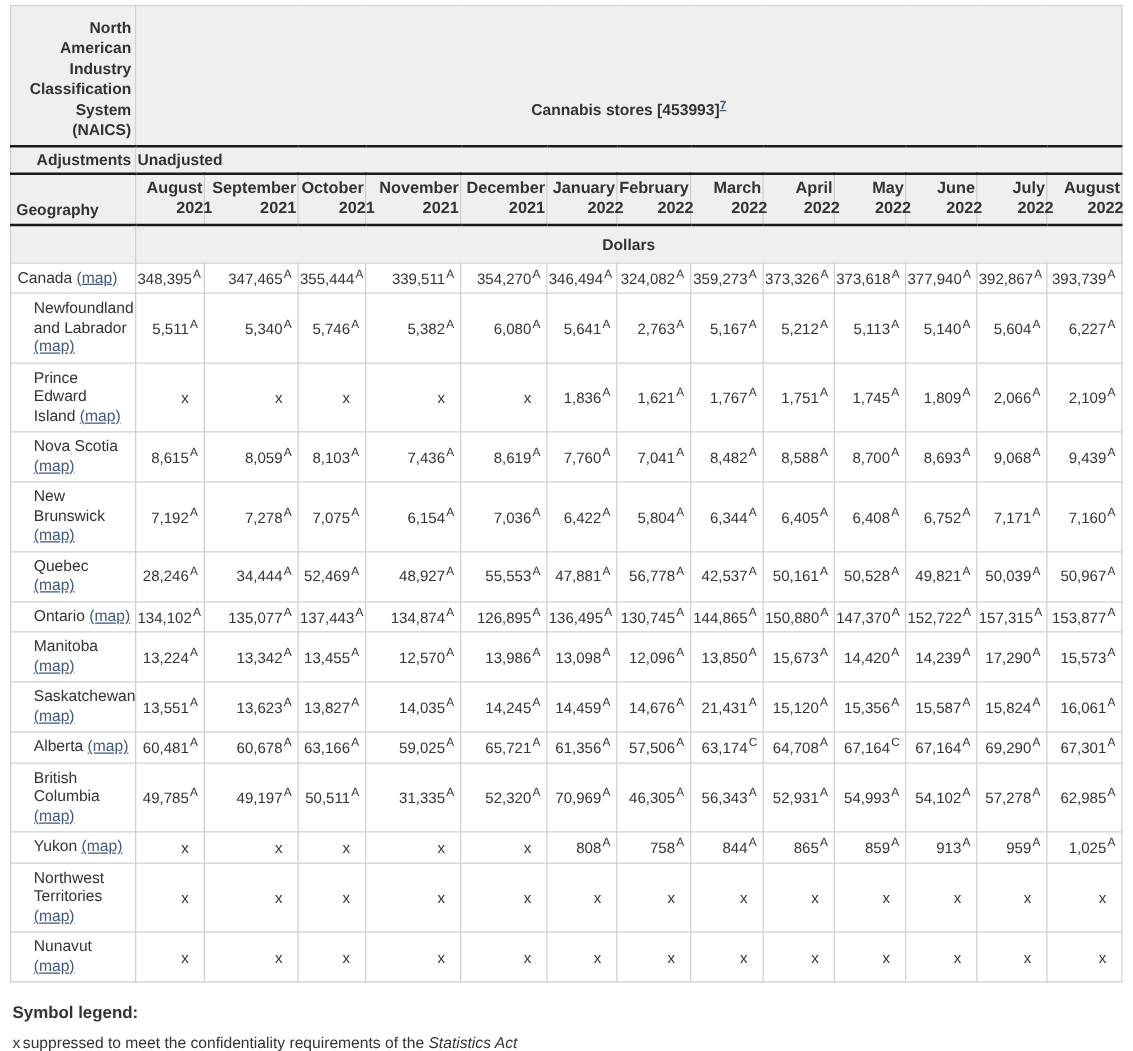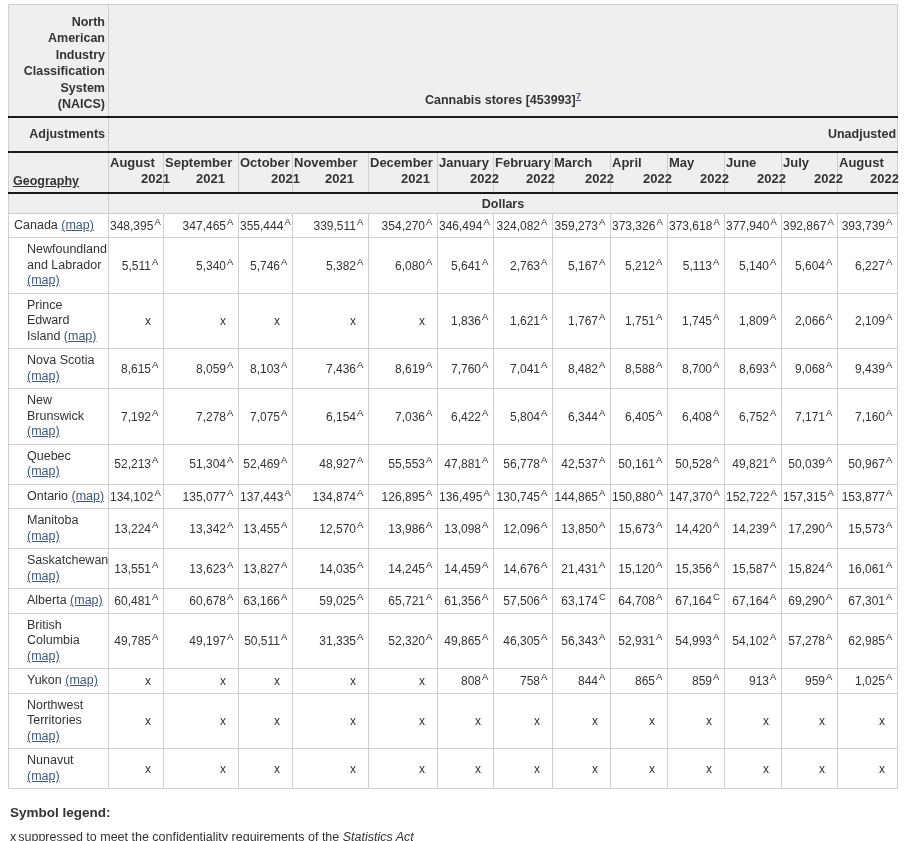--- a/index.html
+++ b/index.html
@@ -19,31 +19,31 @@
   .page{padding:4px 0 0 8px;}
   table{
     border-collapse:collapse;table-layout:fixed;width:889px;
     border:1px solid var(--border-light);
     border-bottom:1px solid #999999;
   }
   th,td{border:1px solid var(--border-light);}
   thead th{background:var(--header-bg);font-weight:bold;}
   .naics-row th{height:112px;border-bottom:2px solid var(--rule-dark);margin-top:28px;}
   .stub-naics{text-align:right;vertical-align:bottom;padding:3px 3px 3px 10px;line-height:1.32;}
-  .industry{text-align:center;vertical-align:bottom;padding-bottom:8px;}
+  .industry{text-align:center;vertical-align:bottom;padding-bottom:20px;}
   .industry sup a{font-size:9.5px;}
-  .adj-row th{height:35px;border-bottom:2px solid var(--rule-dark);}
+  .adj-row th{height:22px;border-bottom:2px solid var(--rule-dark);}
   .stub-adj{text-align:right;padding-right:3px;}
-  .unadj{text-align:right;}
+  .unadj{text-align:left;}
   .months-row th{height:38px;border-bottom:2px solid var(--rule-dark);}
-  .stub-geo{text-align:left;vertical-align:bottom;padding:3px 2px 4px 4px;font-weight:bold;text-decoration:underline;}
-  .month-th{text-align:left;vertical-align:bottom;padding:2px 1px 4px 1px;line-height:1.3;font-size:13px;}
+  .stub-geo{text-align:left;vertical-align:bottom;padding:3px 2px 4px 4px;font-weight:bold;}
+  .month-th{text-align:right;vertical-align:bottom;padding:2px 1px 4px 1px;line-height:1.3;font-size:13px;}
   .month-th .yr{display:block;margin-left:31px;}
   .month-th .mo{display:block;}
-  .unit-row th{height:20px;text-align:center;border-bottom:1px solid var(--border-light);}
+  .unit-row th{height:30px;text-align:center;border-bottom:1px solid var(--border-light);}
   tbody th,tbody td{background:#ffffff;}
   .rowhead{font-weight:normal;text-align:left;vertical-align:middle;padding:4px 2px 4px 5px;line-height:1.24;}
   .rowhead.indent{padding-left:18px;}
   td.num{text-align:right;vertical-align:middle;padding:4px 2px 4px 1px;font-size:12px;white-space:nowrap;}
   .q{display:inline-block;width:10px;font-size:9.5px;text-align:left;position:relative;top:-5px;padding-left:1px;}
   a.map-link,a.fn{color:var(--link);text-decoration:underline;cursor:pointer;}
   .legend{margin:16px 0 0 2px;}
   .legend-title{font-weight:bold;font-size:13.5px;margin-bottom:9px;}
   .legend-line{line-height:17px;font-size:12.5px;}
   .legend-line .sym{padding-right:2px;}
@@ -216,22 +216,22 @@
           <td class="num"><span>5,804</span><span class="q">A</span></td>
           <td class="num"><span>6,344</span><span class="q">A</span></td>
           <td class="num"><span>6,405</span><span class="q">A</span></td>
           <td class="num"><span>6,408</span><span class="q">A</span></td>
           <td class="num"><span>6,752</span><span class="q">A</span></td>
           <td class="num"><span>7,171</span><span class="q">A</span></td>
           <td class="num"><span>7,160</span><span class="q">A</span></td>
         </tr>
         <tr>
           <th class="rowhead indent">Quebec <a class="map-link">(map)</a></th>
-          <td class="num"><span>52,213</span><span class="q">A</span></td>
-          <td class="num"><span>51,304</span><span class="q">A</span></td>
+          <td class="num"><span>28,246</span><span class="q">A</span></td>
+          <td class="num"><span>34,444</span><span class="q">A</span></td>
           <td class="num"><span>52,469</span><span class="q">A</span></td>
           <td class="num"><span>48,927</span><span class="q">A</span></td>
           <td class="num"><span>55,553</span><span class="q">A</span></td>
           <td class="num"><span>47,881</span><span class="q">A</span></td>
           <td class="num"><span>56,778</span><span class="q">A</span></td>
           <td class="num"><span>42,537</span><span class="q">A</span></td>
           <td class="num"><span>50,161</span><span class="q">A</span></td>
           <td class="num"><span>50,528</span><span class="q">A</span></td>
           <td class="num"><span>49,821</span><span class="q">A</span></td>
           <td class="num"><span>50,039</span><span class="q">A</span></td>
@@ -301,21 +301,21 @@
           <td class="num"><span>69,290</span><span class="q">A</span></td>
           <td class="num"><span>67,301</span><span class="q">A</span></td>
         </tr>
         <tr>
           <th class="rowhead indent">British Columbia <a class="map-link">(map)</a></th>
           <td class="num"><span>49,785</span><span class="q">A</span></td>
           <td class="num"><span>49,197</span><span class="q">A</span></td>
           <td class="num"><span>50,511</span><span class="q">A</span></td>
           <td class="num"><span>31,335</span><span class="q">A</span></td>
           <td class="num"><span>52,320</span><span class="q">A</span></td>
-          <td class="num"><span>49,865</span><span class="q">A</span></td>
+          <td class="num"><span>70,969</span><span class="q">A</span></td>
           <td class="num"><span>46,305</span><span class="q">A</span></td>
           <td class="num"><span>56,343</span><span class="q">A</span></td>
           <td class="num"><span>52,931</span><span class="q">A</span></td>
           <td class="num"><span>54,993</span><span class="q">A</span></td>
           <td class="num"><span>54,102</span><span class="q">A</span></td>
           <td class="num"><span>57,278</span><span class="q">A</span></td>
           <td class="num"><span>62,985</span><span class="q">A</span></td>
         </tr>
         <tr>
           <th class="rowhead indent">Yukon <a class="map-link">(map)</a></th>

